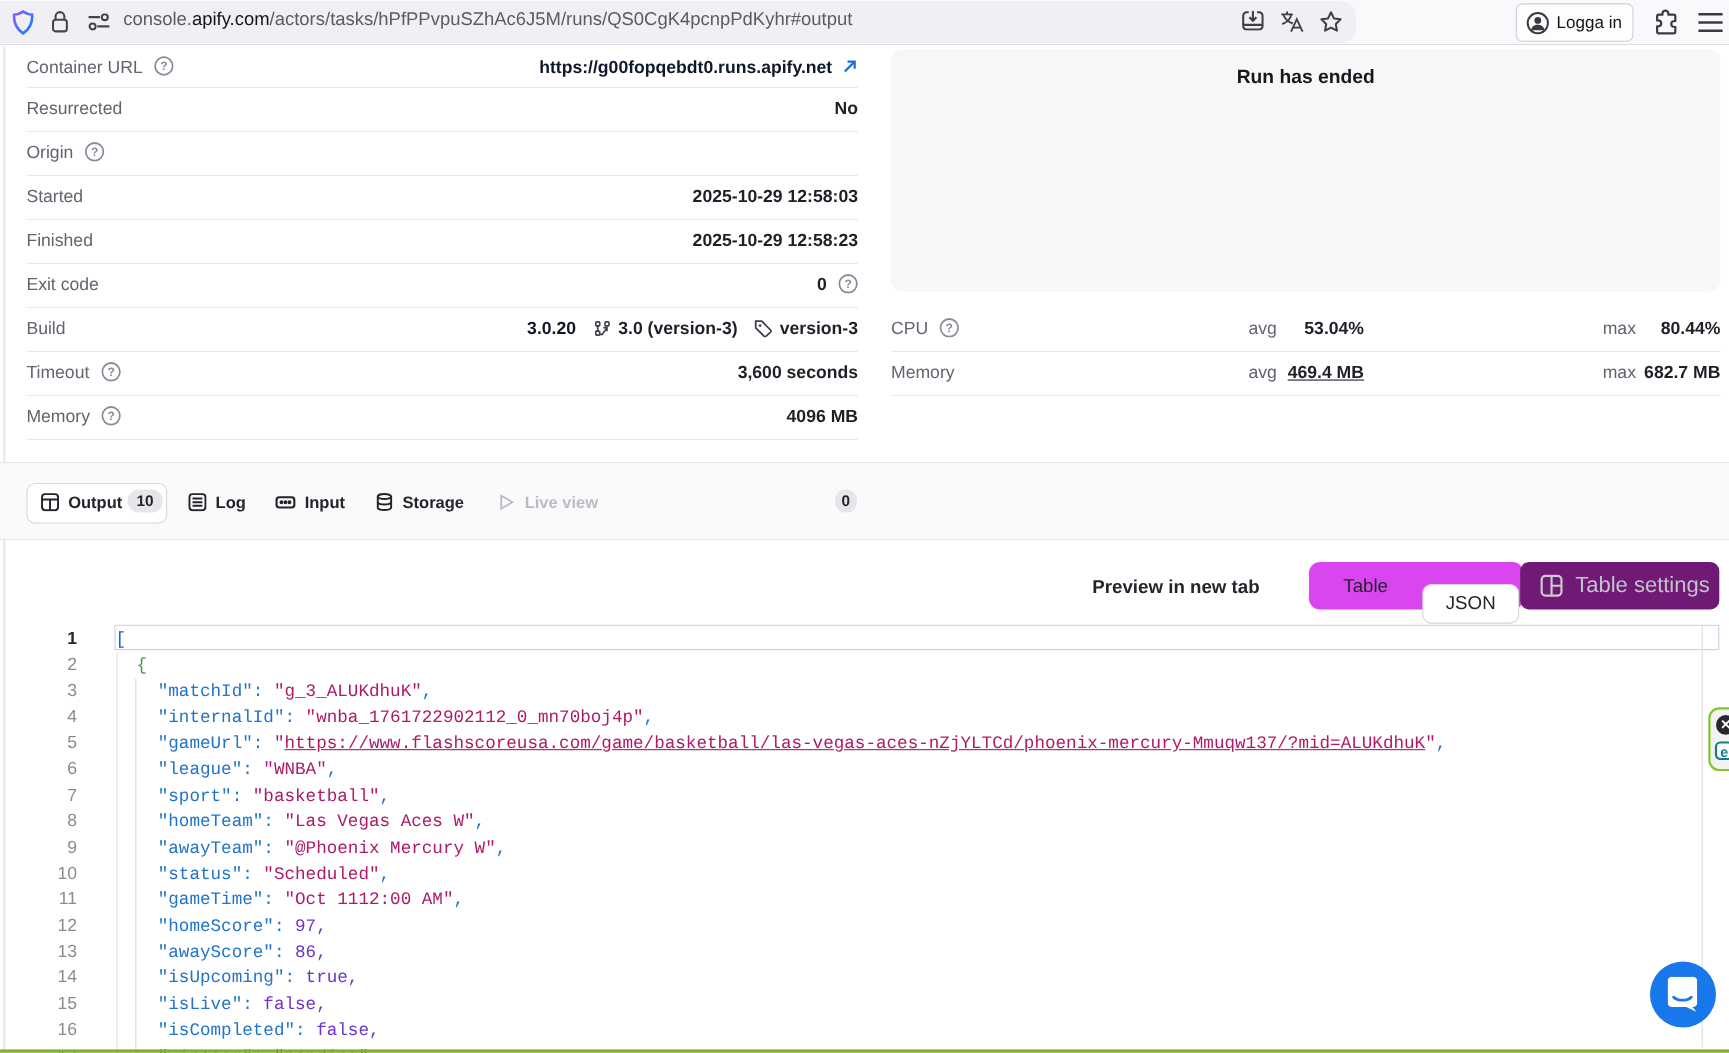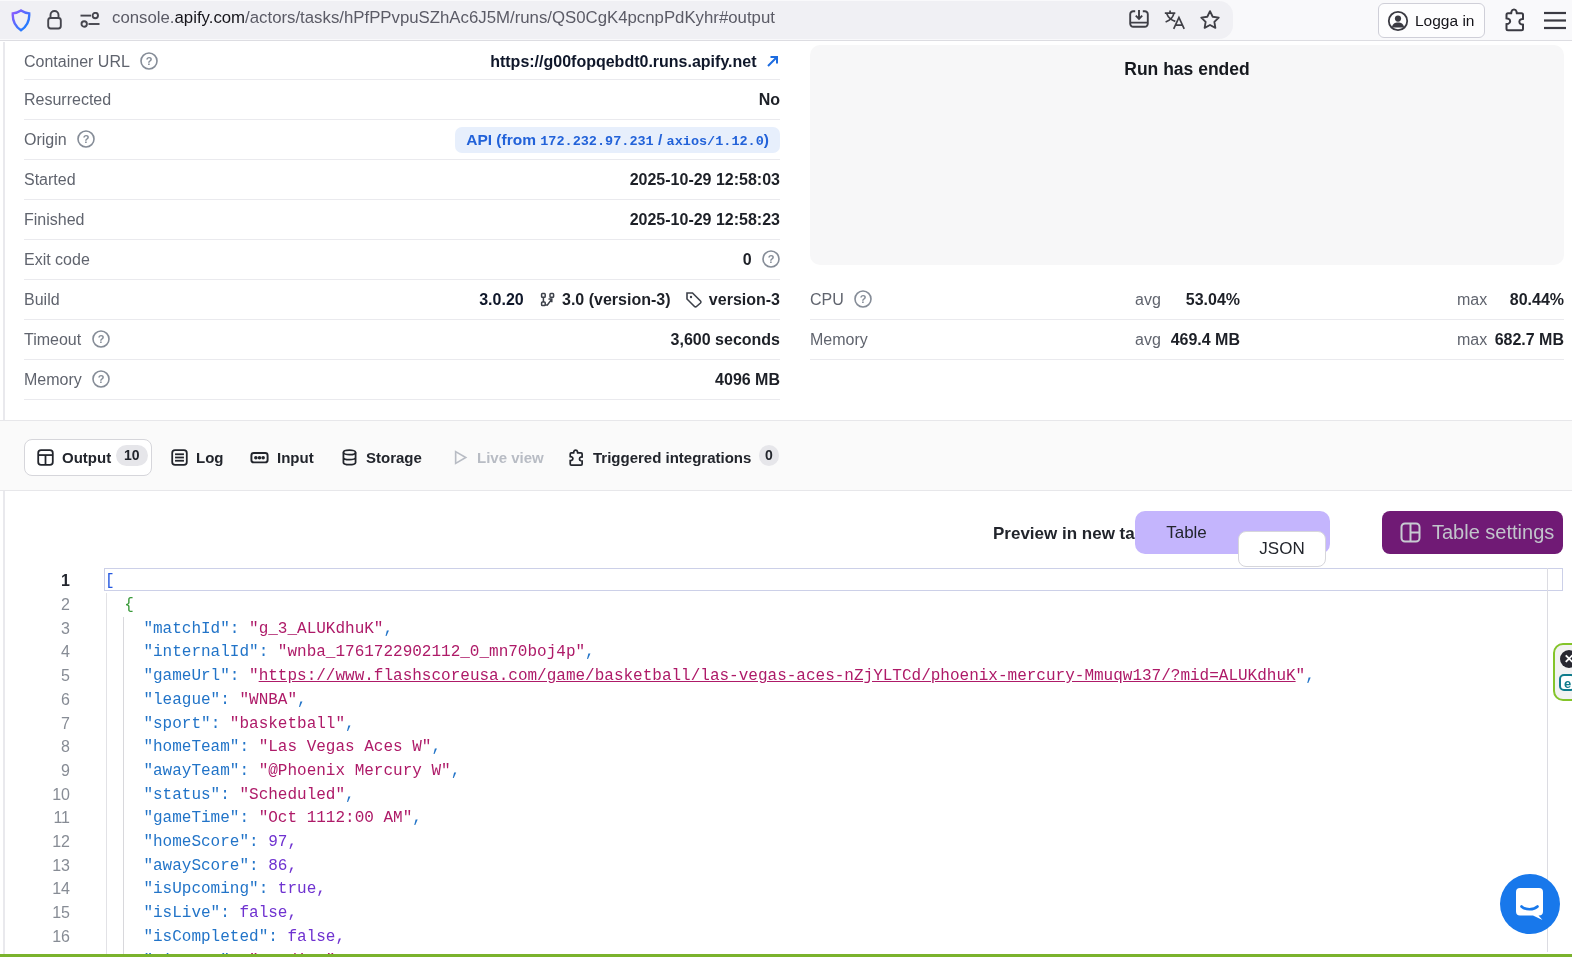--- a/index.html
+++ b/index.html
@@ -38,22 +38,22 @@
     font-weight:bold; color:#22252c; white-space:nowrap; }
   #outputtab { position:absolute; left:24px; top:18px; width:128px; height:37px;
     background:#fff; border:1px solid #d6d6db; border-radius:8px; }
   .badge { display:inline-block; background:#e6e6ea; border-radius:10.5px; padding:0 8px;
     height:21px; line-height:21px; font-size:14px; font-weight:bold; color:#22252c;
     vertical-align:middle; margin-top:-2px;}
   .ticon { vertical-align:middle; margin-right:8px; margin-top:-3px; }
   
   #previewbtn { position:absolute; left:993px; top:524px; font-size:17px; font-weight:bold;
     color:#22252c; }
-  #seg { position:absolute; left:1135px; top:511px; width:195px; height:43px;
-    background:#c4b5fd; border-radius:10px; }
+  #seg { position:absolute; left:1190px; top:511px; width:195px; height:43px;
+    background:#d946ef; border-radius:10px; }
   #segjson { position:absolute; left:103px; top:3.5px; width:88px; height:36px;
     background:#fff; border:1px solid #d6d6db; border-radius:8px; text-align:center;
     line-height:34px; font-size:17px; color:#22252c;margin-top:16px; }
   #segtable { position:absolute; left:0; top:0; width:103px; height:43px; text-align:center;
     line-height:43px; font-size:17px; color:#22252c; }
   #tsettings { position:absolute; left:1382px; top:511px; width:181px; height:43px;
     background:#701a75; border-radius:8px; color:#c1c4cb; font-size:20px;
     line-height:43px; }
   
   #jsonpane { position:absolute; left:0; top:556px; width:1572px; height:401px;
@@ -149,21 +149,20 @@
     <span class="dlabel">Resurrected</span>
     <span class="dval">No</span>
   </div>
 <div class="drow" style="top:120px;">
   <span class="dlabel">Origin
     <svg class="qicon" width="18" height="18" viewBox="0 0 18 18">
         <circle cx="9" cy="9" r="8" fill="none" stroke="#858c97" stroke-width="1.6"></circle>
         <text x="9" y="12.8" text-anchor="middle" font-size="11" font-weight="bold" fill="#858c97" font-family="Liberation Sans">?</text>
       </svg>
   </span>
-  <span class="dval" style="top:7px; height:26px; line-height:26px; background:#e7effc; border-radius:7px; padding:0 11px; color:#2262d9; font-weight:bold; font-size:15.5px;">API (from <span style="font-family:'Liberation Mono',monospace; font-size:13.5px;">172.232.97.231</span> / <span style="font-family:'Liberation Mono',monospace; font-size:13.5px;">axios/1.12.0</span>)</span>
 </div>
 <div class="drow" style="top:160px;">
     <span class="dlabel">Started</span>
     <span class="dval">2025‑10‑29 12:58:03</span>
   </div>
 <div class="drow" style="top:200px;">
     <span class="dlabel">Finished</span>
     <span class="dval">2025‑10‑29 12:58:23</span>
   </div>
 <div class="drow" style="top:240px;">
@@ -221,21 +220,21 @@
       </svg>
   </span>
   <span class="dlabel" style="left:325px;">avg</span>
   <span class="dval" style="right:324px;">53.04%</span>
   <span class="dlabel" style="left:647px;">max</span>
   <span class="dval">80.44%</span>
 </div>
 <div class="srow" style="top:320px;">
   <span class="dlabel">Memory</span>
   <span class="dlabel" style="left:325px;">avg</span>
-  <span class="dval" style="right:324px;">469.4 MB</span>
+  <span class="dval" style="right:324px;text-decoration:underline;">469.4 MB</span>
   <span class="dlabel" style="left:647px;">max</span>
   <span class="dval">682.7 MB</span>
 </div>
 
 <div id="tabstrip">
   <div id="outputtab"></div>
   <div class="tab" style="left:37px;">
     <svg class="ticon" width="17" height="17" viewBox="0 0 21 21" fill="none" stroke="#22252c" stroke-width="2.2">
         <rect x="1.5" y="1.5" width="18" height="18" rx="3.5"></rect>
         <line x1="1.5" y1="7.5" x2="19.5" y2="7.5"></line>
@@ -262,24 +261,20 @@
     <svg class="ticon" width="17" height="17" viewBox="0 0 21 21" fill="none" stroke="#22252c" stroke-width="2.2">
         <ellipse cx="10.5" cy="4.2" rx="7.5" ry="2.8"></ellipse>
         <path d="M3 4.2 v6.2 c0 1.55 3.36 2.8 7.5 2.8 s7.5 -1.25 7.5 -2.8 V4.2 M3 10.4 v6.2 c0 1.55 3.36 2.8 7.5 2.8 s7.5 -1.25 7.5 -2.8 v-6.2"></path>
       </svg>Storage
   </div>
   <div class="tab" style="left:452px; color:#b8bcc4;">
     <svg class="ticon" width="17" height="17" viewBox="0 0 20 21" fill="none" stroke="#b8bcc4" stroke-width="2">
         <path d="M4 3.2 L16.5 10.5 L4 17.8 Z"></path>
       </svg>Live view
   </div>
-  <div class="tab" style="left:567px;">
-    <svg class="ticon" width="18" height="18" viewBox="0 0 25 25" fill="none" stroke="#22252c" stroke-width="2.4">
-        <path d="M9.5 3.5 a2.6 2.6 0 0 1 5 0 l0.3 1.8 h4.7 a1.5 1.5 0 0 1 1.5 1.5 v4.2 l-1.8 0.3 a2.6 2.6 0 0 0 0 5 l1.8 0.3 v4.2 a1.5 1.5 0 0 1 -1.5 1.5 H6 a1.5 1.5 0 0 1 -1.5 -1.5 v-4.7 l1.8 -0.3 a2.6 2.6 0 0 0 0 -5 l-1.8 -0.3 V6.8 A1.5 1.5 0 0 1 6 5.3 h3.2 Z"></path>
-      </svg>Triggered integrations</div>
   <div class="abs badge" style="left:759px; top:26px; padding:0 6px;">0</div>
 </div>
 
 <div id="previewbtn">Preview in new tab</div>
 <div id="seg">
   <div id="segtable">Table</div>
   <div id="segjson">JSON</div>
 </div>
 <div id="tsettings">
   <svg style="position:absolute; left:18px; top:11px;" width="21" height="21" viewBox="0 0 21 21" fill="none" stroke="#c8cbd2" stroke-width="2">

